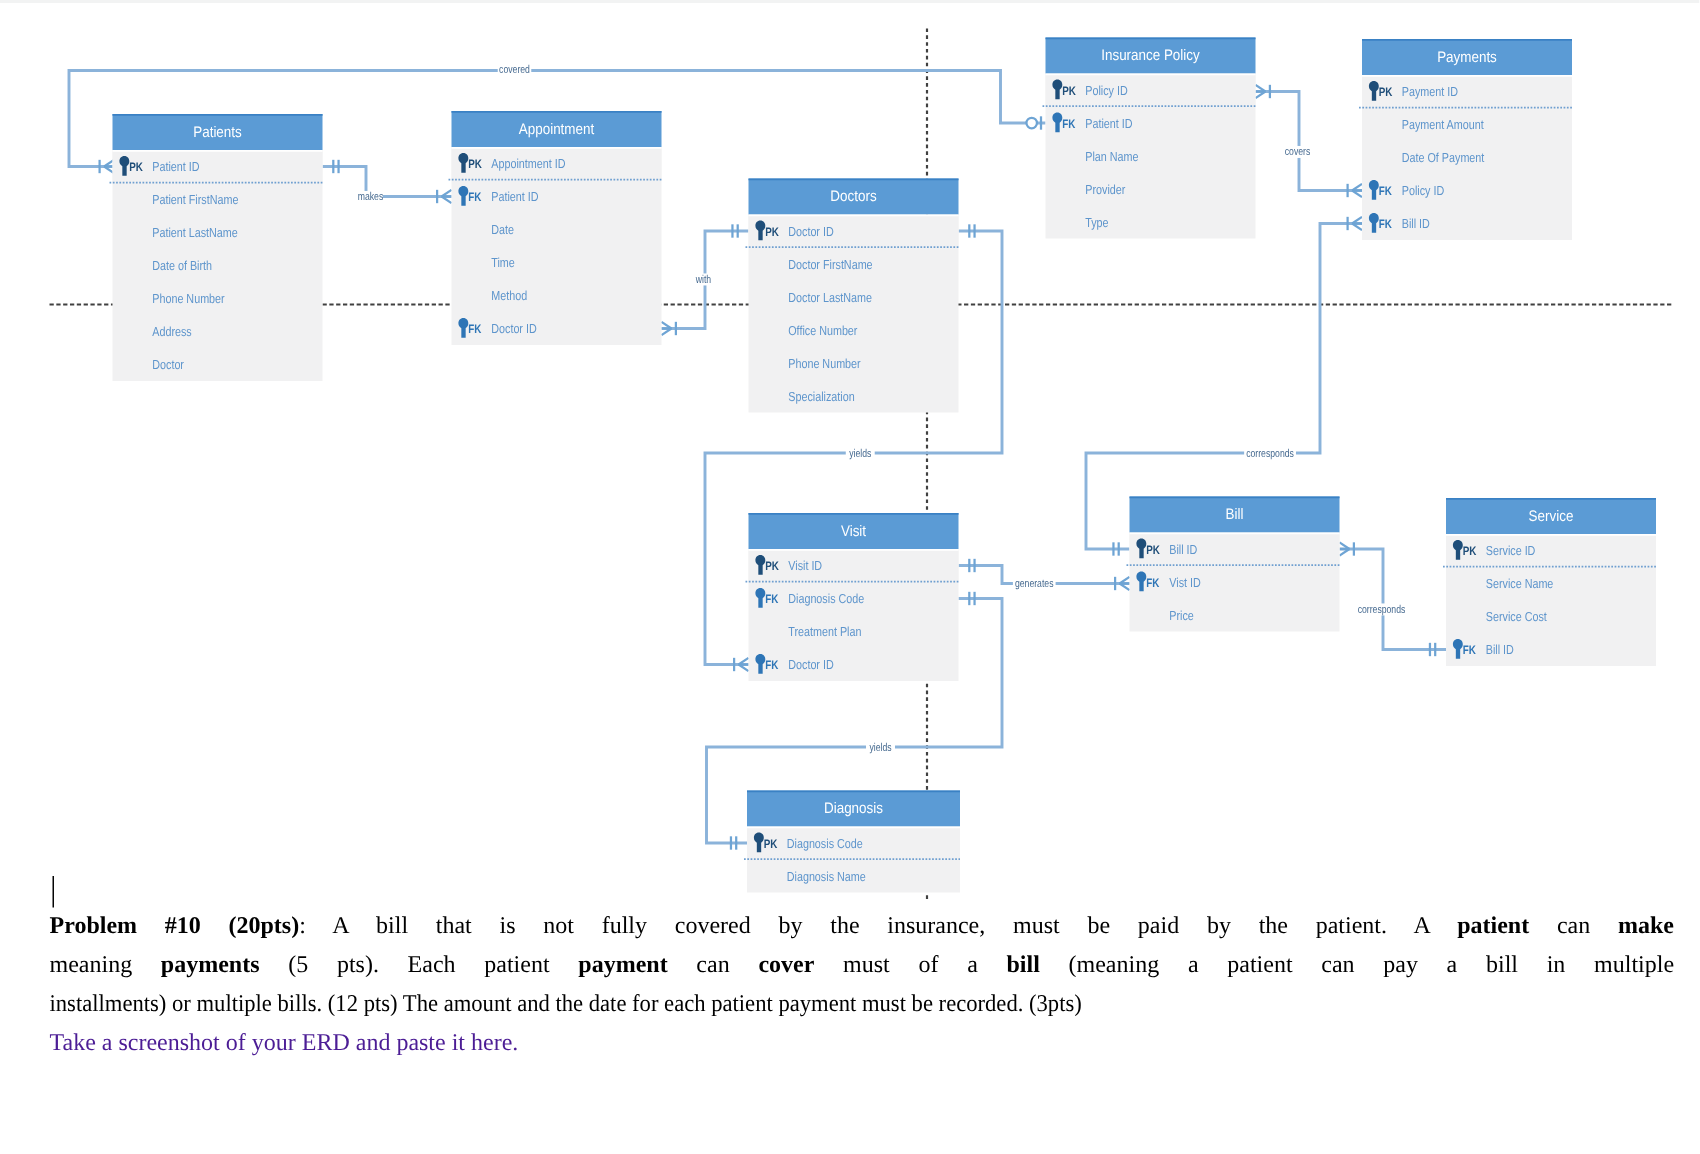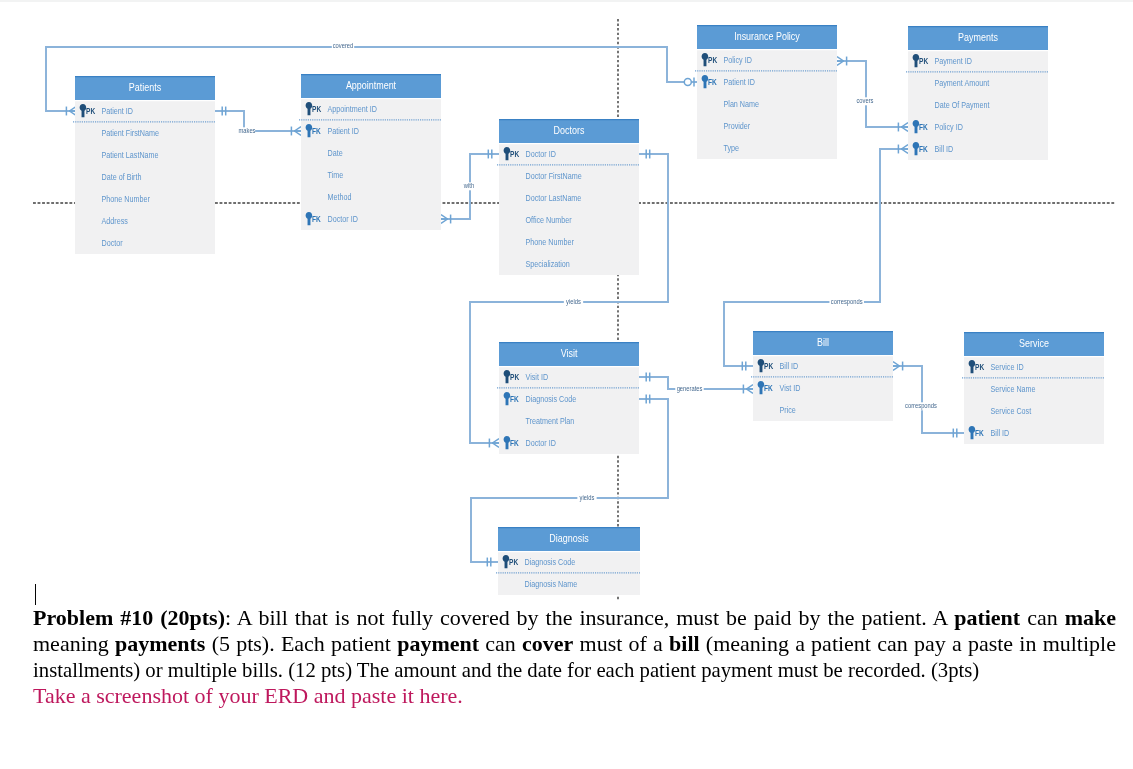--- a/index.html
+++ b/index.html
@@ -5,24 +5,24 @@
 <style>
   html,body{margin:0;padding:0;background:#ffffff;}
   body{width:1133px;height:769px;overflow:hidden;font-family:"Liberation Sans",sans-serif;}
   #page{position:relative;width:1133px;height:769px;background:#fff;}
   svg#diagram{position:absolute;left:0;top:0;display:block;}
   .tbl-title{font-family:"Liberation Sans",sans-serif;font-size:10.2px;fill:#ffffff;text-anchor:middle;}
   .fld{font-family:"Liberation Sans",sans-serif;font-size:8.7px;fill:#5e95cc;}
   .keytag{font-family:"Liberation Sans",sans-serif;font-size:8.2px;font-weight:bold;}
   .rel-label{font-family:"Liberation Sans",sans-serif;font-size:7.5px;fill:#45698f;text-anchor:middle;}
   #prose{position:absolute;left:33px;top:605px;width:1083px;
-         font-family:"Liberation Serif",serif;font-size:22px;line-height:25.9px;color:#000;}
+         font-family:"Liberation Serif",serif;font-size:16px;line-height:25.9px;color:#000;}
   #prose div{white-space:nowrap;text-align:justify;text-align-last:justify;}
   #prose div.last{text-align:left;text-align-last:left;}
-  #prose .lnk{color:#be185d;}
+  #prose .lnk{color:#4c1d95;}
   #prose b{font-weight:bold;}
   .topband{position:absolute;left:0;top:0;width:1133px;height:1.6px;background:#f2f3f3;}
   .caret{position:absolute;left:35px;top:584px;width:1.4px;height:20.6px;background:#050505;}
 </style>
 </head>
 <body>
 
 <div id="page">
   <svg id="diagram" width="1133" height="600" viewBox="0 0 1133 600">
       <g>
@@ -361,17 +361,17 @@
           <text x="509.1" y="565.2" class="keytag" fill="#1f4e79" textLength="9.10" lengthAdjust="spacingAndGlyphs">PK</text>
           <text x="524.5" y="565.1" class="fld" textLength="50.67" lengthAdjust="spacingAndGlyphs">Diagnosis Code</text>
           <text x="524.5" y="587.1" class="fld" textLength="52.66" lengthAdjust="spacingAndGlyphs">Diagnosis Name</text>
         </g>
       </g>
     </svg>
   <div class="topband"></div>
   <div class="caret"></div>
   <div id="prose">
       <div><b>Problem #10 (20pts)</b><span>: A bill that is not fully covered by the insurance, must be paid by the patient. A </span><b>patient</b><span> can </span><b>make</b></div>
-      <div><span>meaning </span><b>payments</b><span> (5 pts). Each patient </span><b>payment</b><span> can </span><b>cover</b><span> must of a </span><b>bill</b><span> (meaning a patient can pay a paste in multiple</span></div>
+      <div><span>meaning </span><b>payments</b><span> (5 pts). Each patient </span><b>payment</b><span> can </span><b>cover</b><span> must of a </span><b>bill</b><span> (meaning a patient can pay a bill in multiple</span></div>
       <div class="last" style="transform: scaleX(0.9425); transform-origin: left center;"><span>installments) or multiple bills. (12 pts) The amount and the date for each patient payment must be recorded. (3pts)</span></div>
       <div class="last"><span class="lnk">Take a screenshot of your ERD and paste it here.</span></div>
     </div>
 </div>
 
 </body></html>

